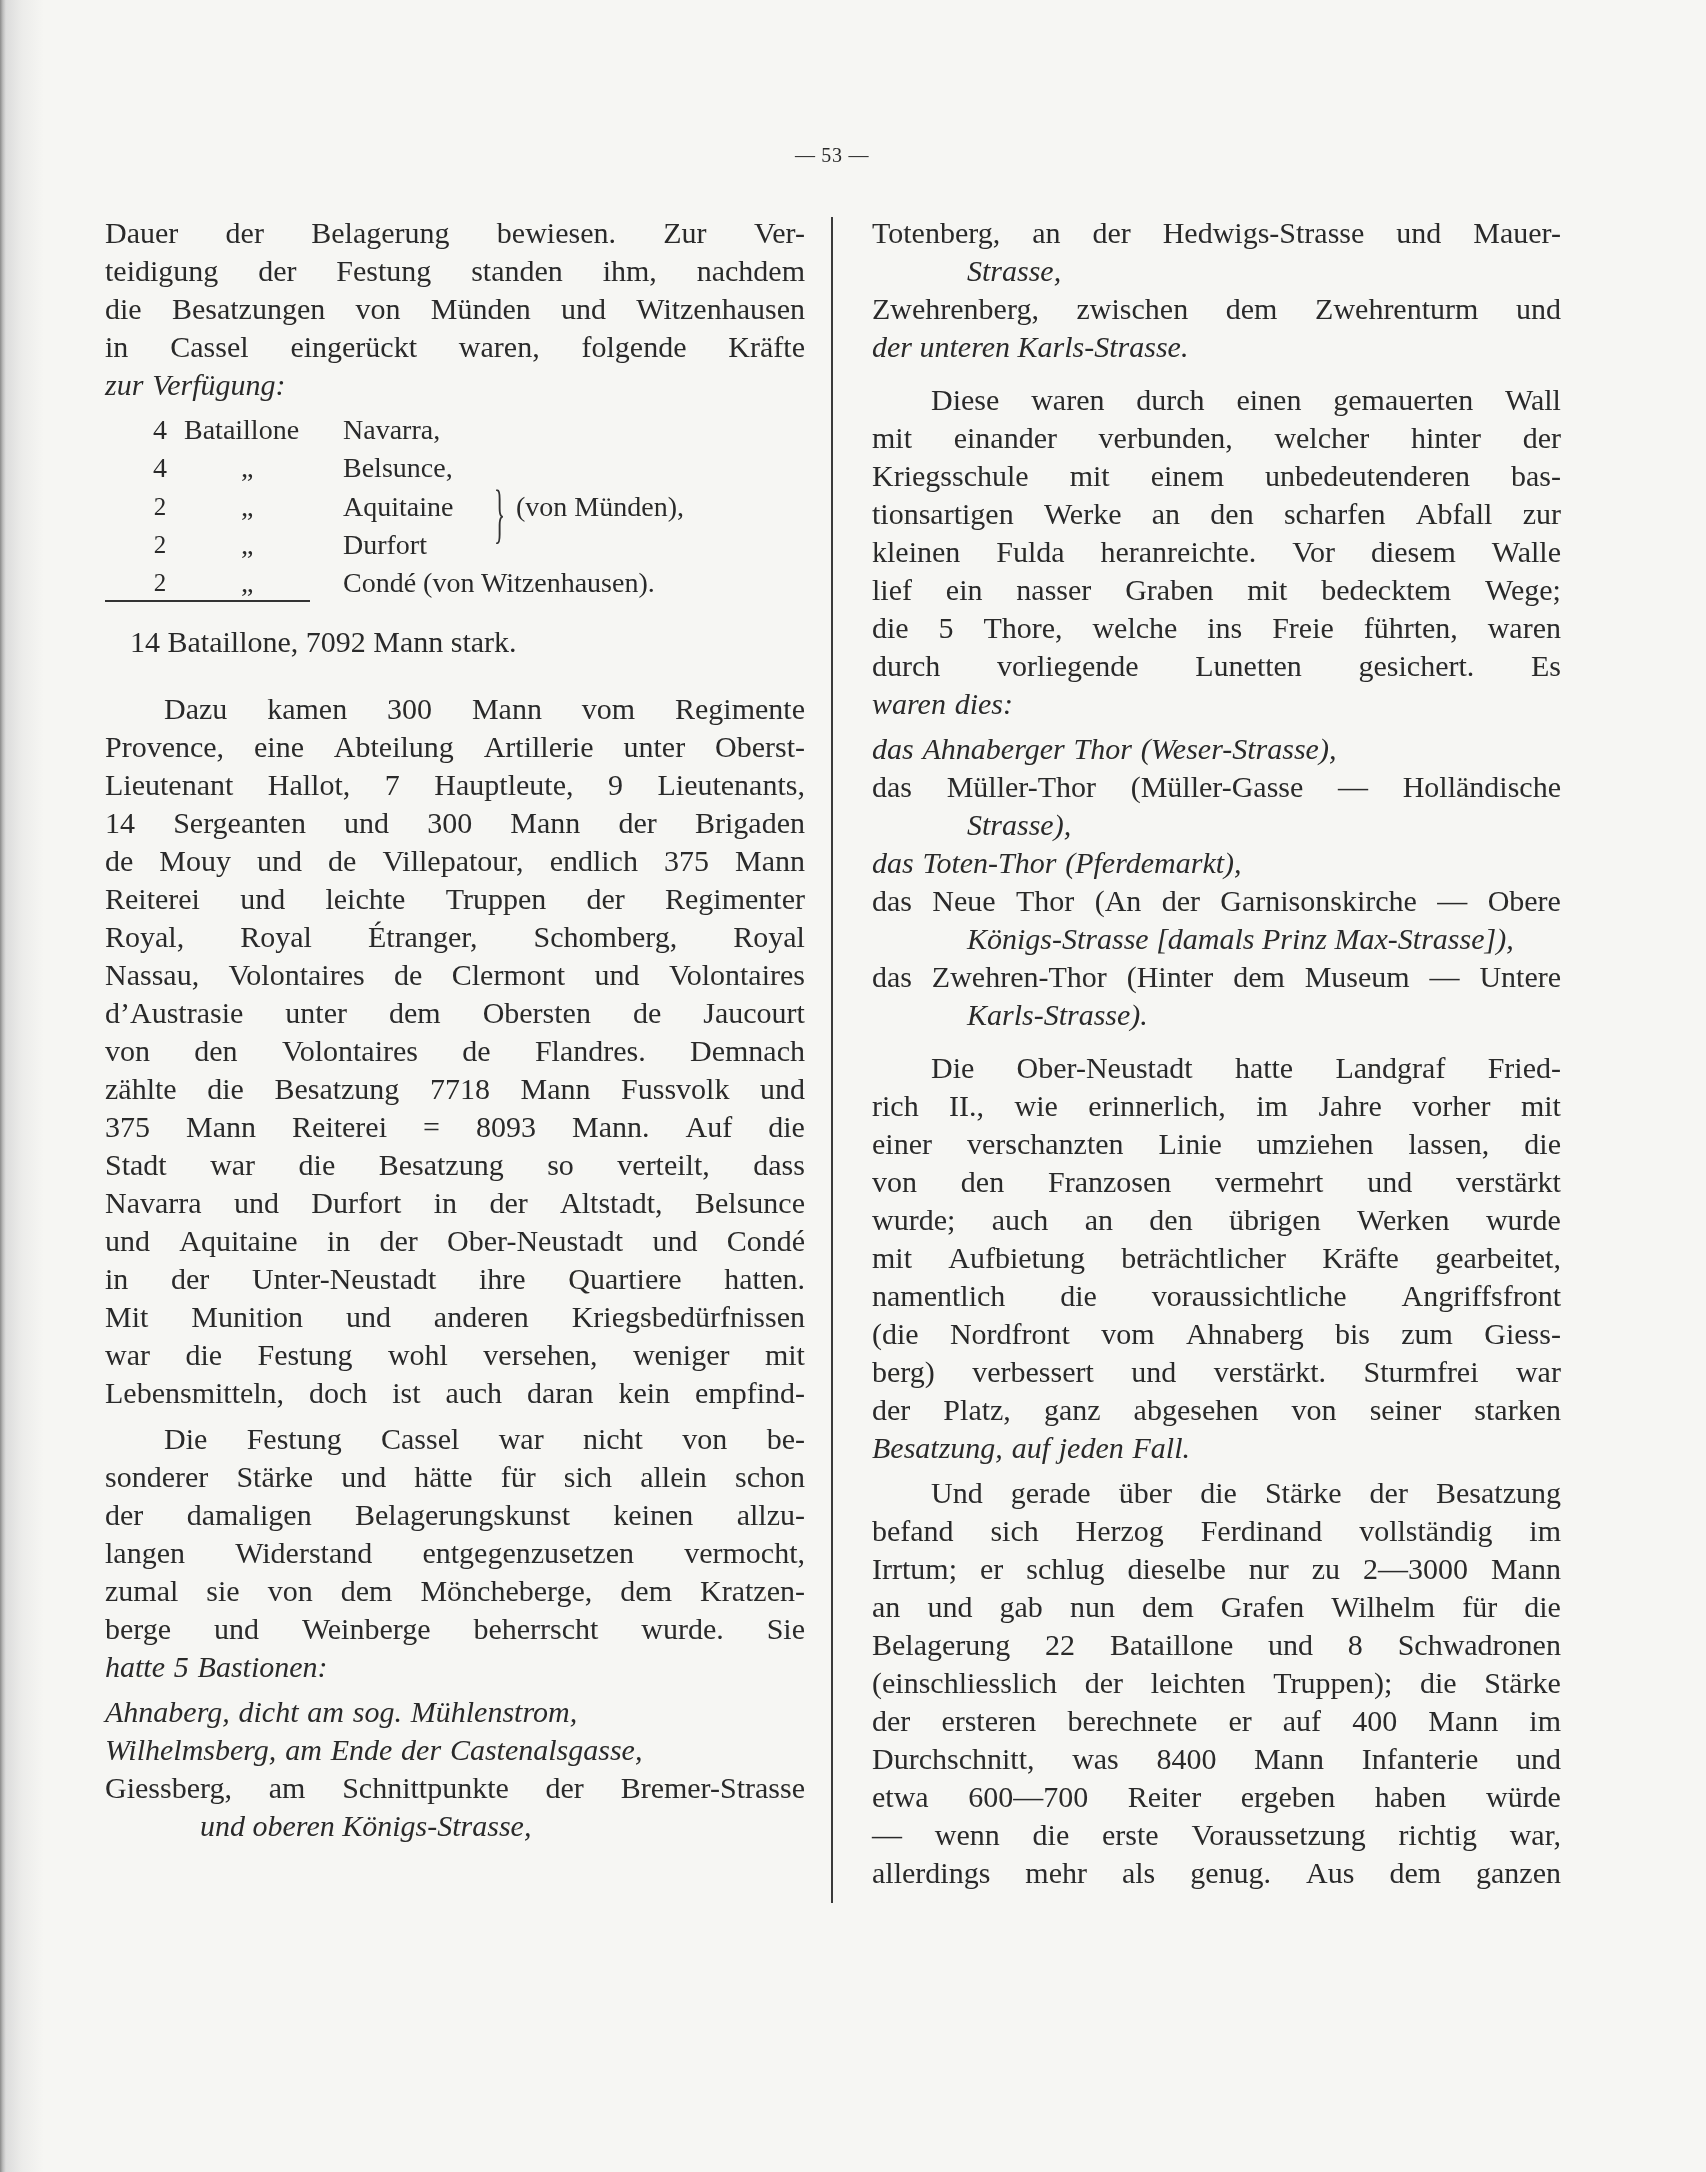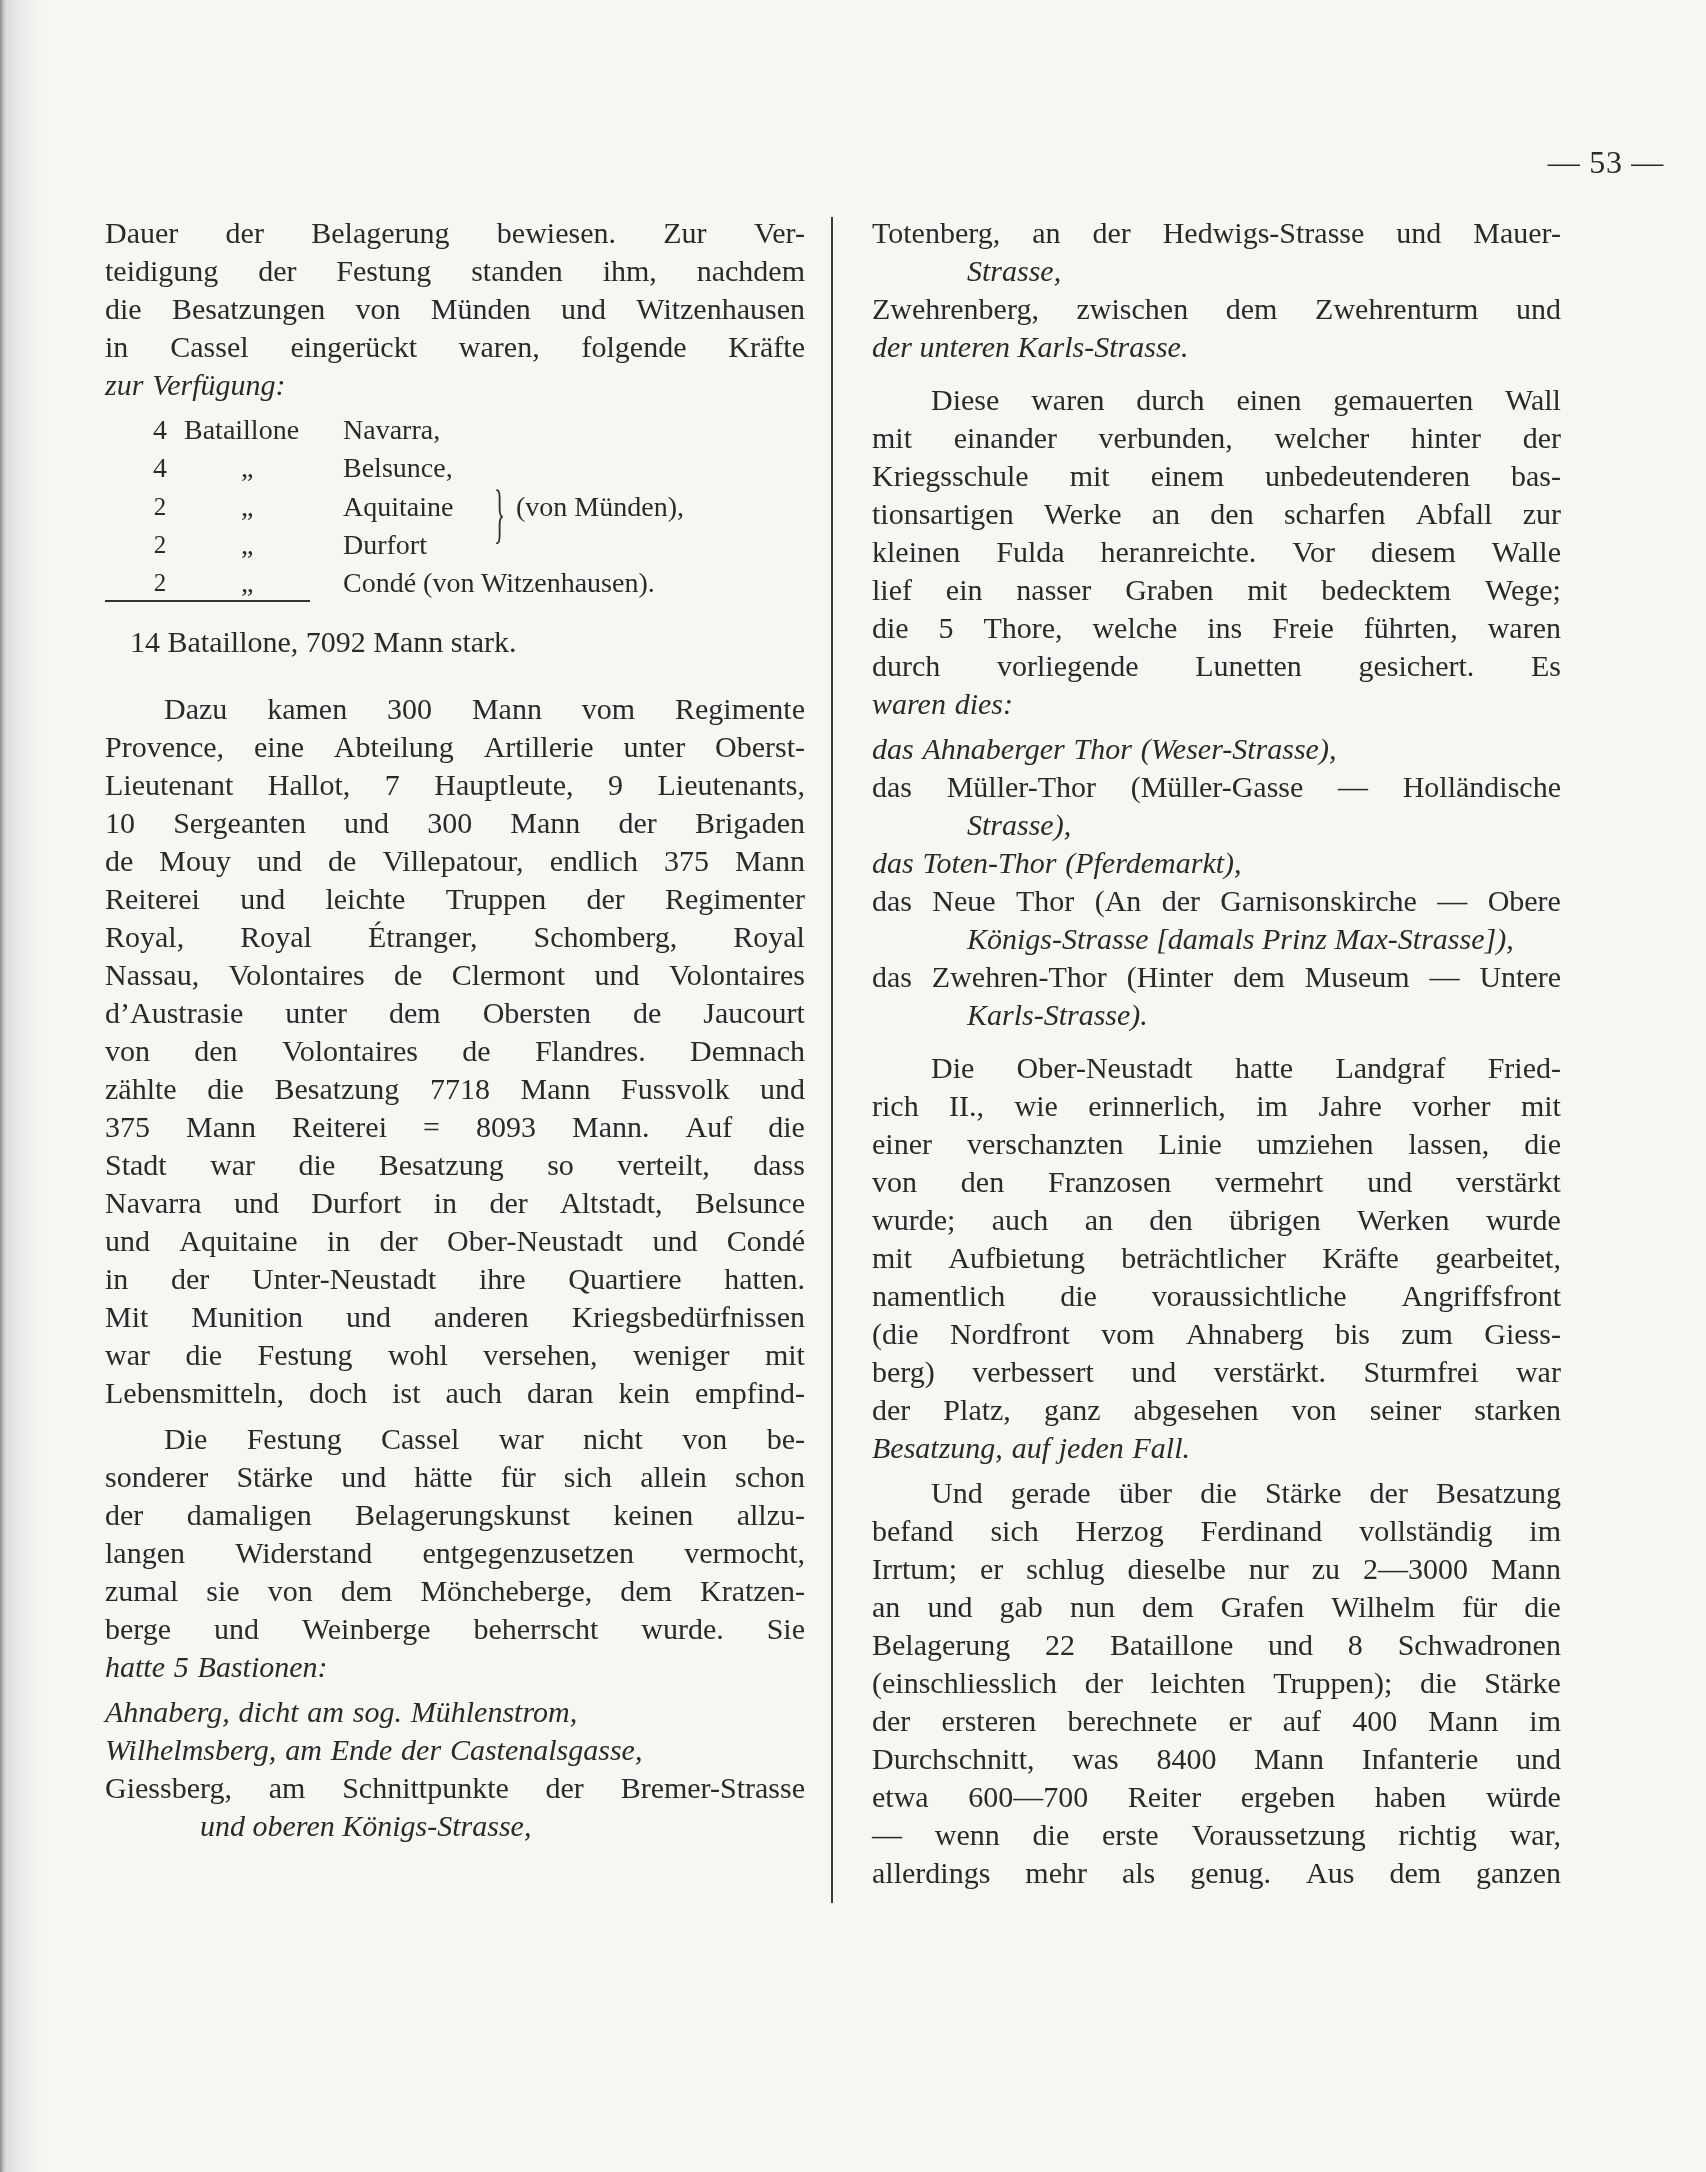--- a/index.html
+++ b/index.html
@@ -9,21 +9,21 @@
     position: relative; overflow: hidden;
     font-family: "Liberation Serif", "DejaVu Serif", serif;
     color: #2a2a2a;
   }
   .binding {
     position: absolute; left: 0; top: 0; bottom: 0; width: 44px;
     background: linear-gradient(to right, #8a8a8a 0px, #bdbdbd 2.9px, #dcdcdc 5.9px, #ececea 22px, #f6f6f3 44px);
   }
   .page-number {
     position: absolute; top: 144px; left: 0; width: 1664px;
-    text-align: right; font-size: 32px; letter-spacing: 0.7px;
+    text-align: center; font-size: 20px; letter-spacing: 0.7px;
   }
   .divider {
     position: absolute; left: 831px; top: 217px; height: 1686px;
     width: 1.5px; background: #3a3a3a;
   }
   .col {
     position: absolute; top: 214px;
     font-size: 30px; line-height: 38px;
   }
   .col.left { left: 105px; width: 700px; }
@@ -155,21 +155,21 @@
       </div>
       <div class="line">
         <span class="w">Lieutenant</span>
         <span class="w">Hallot,</span>
         <span class="w">7</span>
         <span class="w">Hauptleute,</span>
         <span class="w">9</span>
         <span class="w">Lieutenants,</span>
       </div>
       <div class="line">
-        <span class="w">10</span>
+        <span class="w">14</span>
         <span class="w">Sergeanten</span>
         <span class="w">und</span>
         <span class="w">300</span>
         <span class="w">Mann</span>
         <span class="w">der</span>
         <span class="w">Brigaden</span>
       </div>
       <div class="line">
         <span class="w">de</span>
         <span class="w">Mouy</span>

